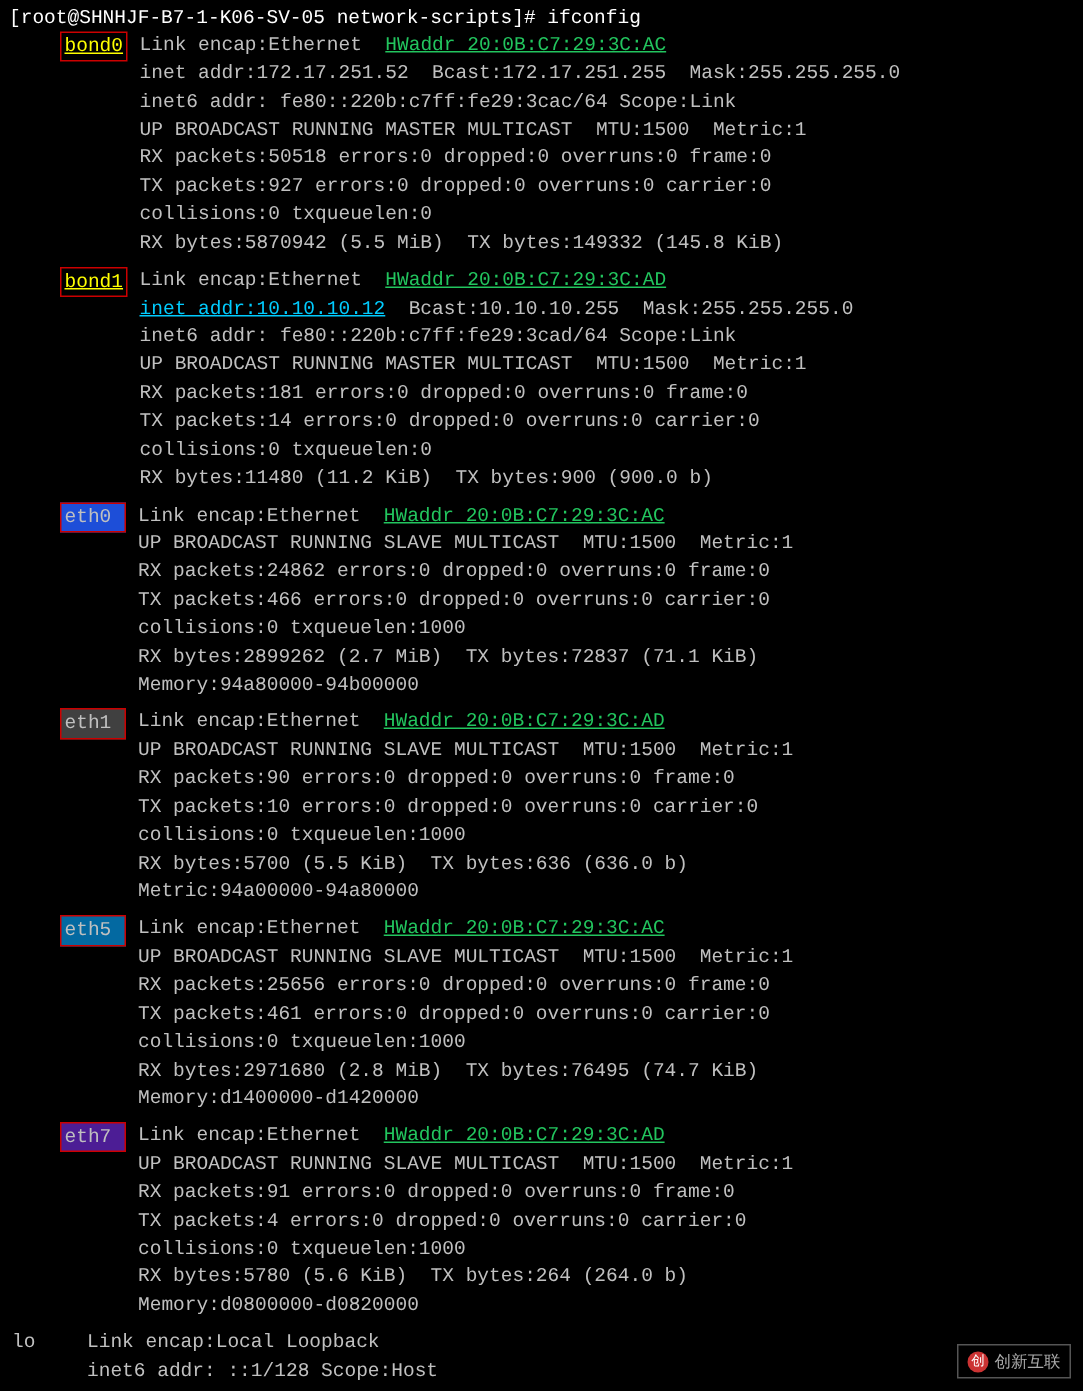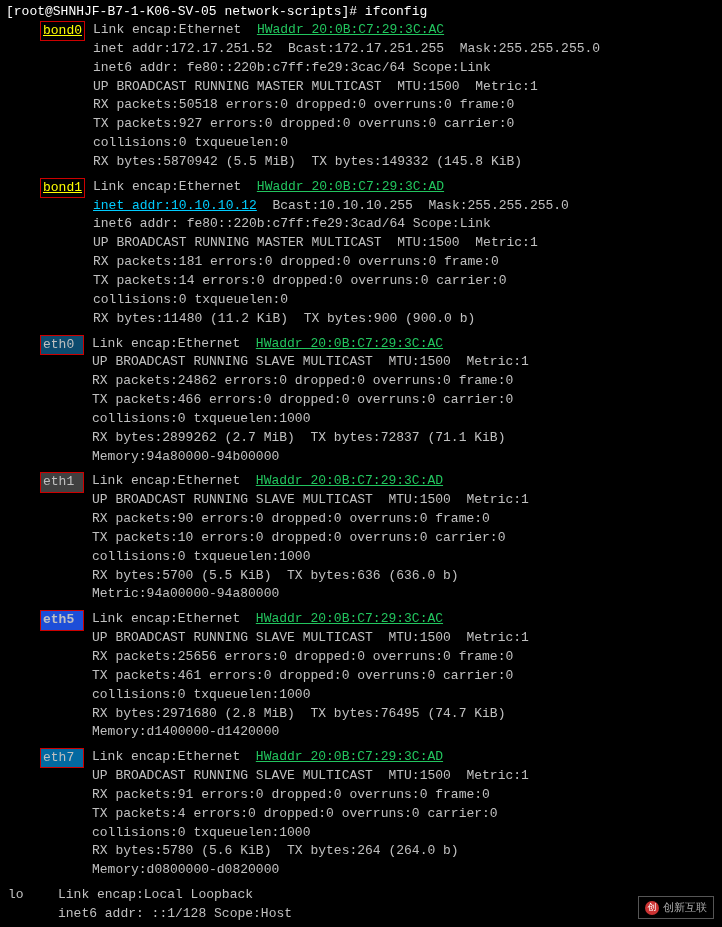--- a/index.html
+++ b/index.html
@@ -124,21 +124,21 @@
       <span class="line">inet6 addr: fe80::220b:c7ff:fe29:3cad/64 Scope:Link</span>
       <span class="line">UP BROADCAST RUNNING MASTER MULTICAST  MTU:1500  Metric:1</span>
       <span class="line">RX packets:181 errors:0 dropped:0 overruns:0 frame:0</span>
       <span class="line">TX packets:14 errors:0 dropped:0 overruns:0 carrier:0</span>
       <span class="line">collisions:0 txqueuelen:0</span>
       <span class="line">RX bytes:11480 (11.2 KiB)  TX bytes:900 (900.0 b)</span>
     </div>
   </div>
 
   <div class="interface-block">
-    <span class="iface-name" style="color:#c0c0c0; border-color:#cc0000; background:#0c4a6e;">eth0</span>
+    <span class="iface-name" style="color:#c0c0c0; border-color:#cc0000; background:#1d4ed8;">eth0</span>
     <div class="iface-content">
       <span class="line">Link encap:Ethernet  <span class="yellow-underline">HWaddr 20:0B:C7:29:3C:AC</span></span>
       <span class="line">UP BROADCAST RUNNING SLAVE MULTICAST  MTU:1500  Metric:1</span>
       <span class="line">RX packets:24862 errors:0 dropped:0 overruns:0 frame:0</span>
       <span class="line">TX packets:466 errors:0 dropped:0 overruns:0 carrier:0</span>
       <span class="line">collisions:0 txqueuelen:1000</span>
       <span class="line">RX bytes:2899262 (2.7 MiB)  TX bytes:72837 (71.1 KiB)</span>
       <span class="line">Memory:94a80000-94b00000</span>
     </div>
   </div>
@@ -150,34 +150,34 @@
       <span class="line">UP BROADCAST RUNNING SLAVE MULTICAST  MTU:1500  Metric:1</span>
       <span class="line">RX packets:90 errors:0 dropped:0 overruns:0 frame:0</span>
       <span class="line">TX packets:10 errors:0 dropped:0 overruns:0 carrier:0</span>
       <span class="line">collisions:0 txqueuelen:1000</span>
       <span class="line">RX bytes:5700 (5.5 KiB)  TX bytes:636 (636.0 b)</span>
       <span class="line">Metric:94a00000-94a80000</span>
     </div>
   </div>
 
   <div class="interface-block">
-    <span class="iface-name" style="color:#c0c0c0; border-color:#cc0000; background:#1d4ed8;font-weight:bold;">eth5</span>
+    <span class="iface-name" style="color:#c0c0c0; border-color:#cc0000; background:#0369a1;">eth5</span>
     <div class="iface-content">
       <span class="line">Link encap:Ethernet  <span class="yellow-underline">HWaddr 20:0B:C7:29:3C:AC</span></span>
       <span class="line">UP BROADCAST RUNNING SLAVE MULTICAST  MTU:1500  Metric:1</span>
       <span class="line">RX packets:25656 errors:0 dropped:0 overruns:0 frame:0</span>
       <span class="line">TX packets:461 errors:0 dropped:0 overruns:0 carrier:0</span>
       <span class="line">collisions:0 txqueuelen:1000</span>
       <span class="line">RX bytes:2971680 (2.8 MiB)  TX bytes:76495 (74.7 KiB)</span>
       <span class="line">Memory:d1400000-d1420000</span>
     </div>
   </div>
 
   <div class="interface-block">
-    <span class="iface-name" style="color:#c0c0c0; border-color:#cc0000; background:#0369a1;">eth7</span>
+    <span class="iface-name" style="color:#c0c0c0; border-color:#cc0000; background:#4c1d95;">eth7</span>
     <div class="iface-content">
       <span class="line">Link encap:Ethernet  <span class="yellow-underline">HWaddr 20:0B:C7:29:3C:AD</span></span>
       <span class="line">UP BROADCAST RUNNING SLAVE MULTICAST  MTU:1500  Metric:1</span>
       <span class="line">RX packets:91 errors:0 dropped:0 overruns:0 frame:0</span>
       <span class="line">TX packets:4 errors:0 dropped:0 overruns:0 carrier:0</span>
       <span class="line">collisions:0 txqueuelen:1000</span>
       <span class="line">RX bytes:5780 (5.6 KiB)  TX bytes:264 (264.0 b)</span>
       <span class="line">Memory:d0800000-d0820000</span>
     </div>
   </div>

